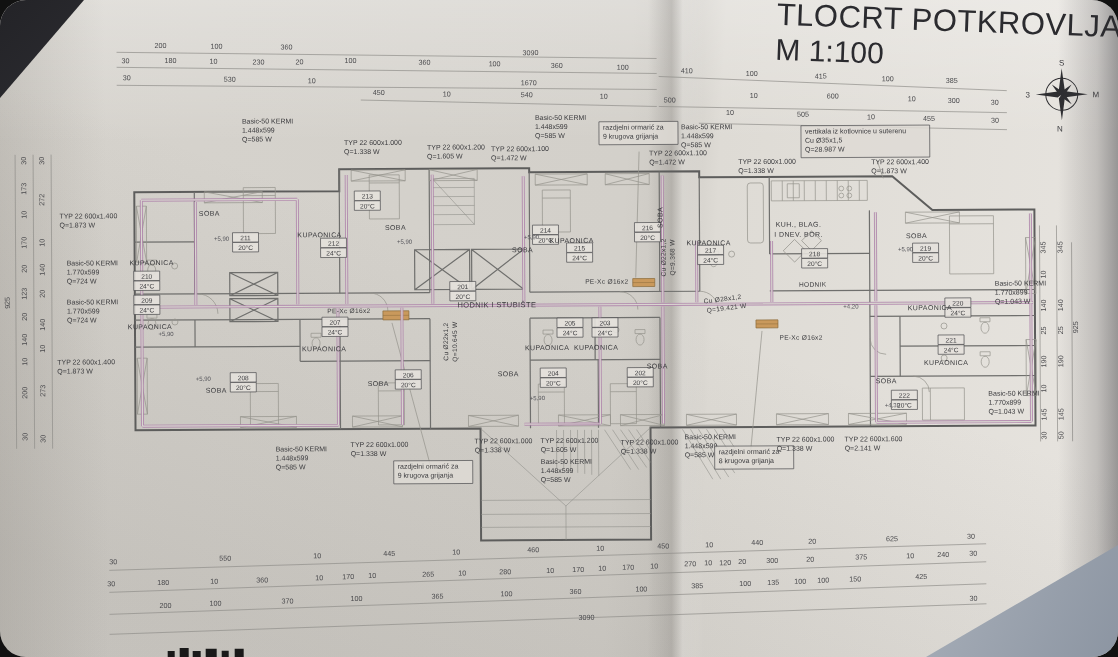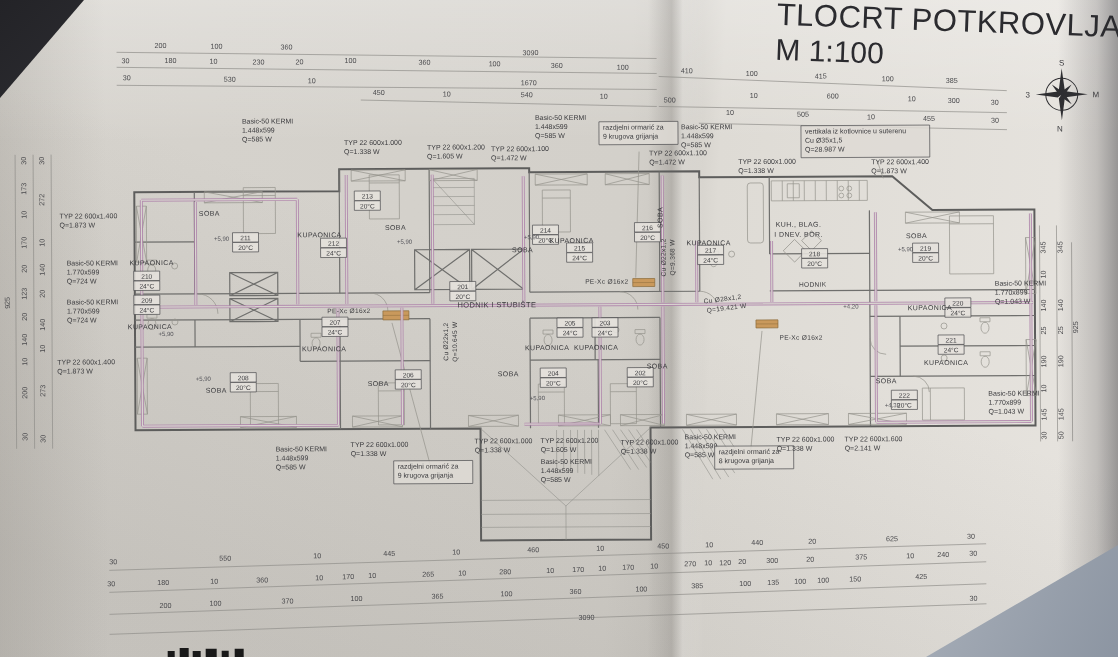--- a/index.html
+++ b/index.html
@@ -1,17 +1,17 @@
 <!DOCTYPE html>
 <html><head>
 <meta charset="utf-8">
 <style>
   html,body{margin:0;padding:0;background:#111;}
   .photo{position:relative;width:1118px;height:657px;background:#202023;overflow:hidden;
-         font-family:"Liberation Sans",sans-serif;}
+         font-family:"Liberation Sans",sans-serif;border-radius:26px;}
   .paper{position:absolute;left:-6px;top:-8px;width:1132px;height:676px;
          background:
            linear-gradient(to right, rgba(110,105,98,.20) 0%, rgba(0,0,0,0) 10%),
            linear-gradient(200deg, rgba(0,0,0,0) 45%, rgba(95,92,88,.14) 88%),
            linear-gradient(to bottom, rgba(255,255,255,.30) 0%, rgba(0,0,0,0) 22%),
            linear-gradient(93deg,#d6d3cd 0%,#d3d0ca 55%,#cdcac4 59%,#dedbd5 63%,#e7e4df 100%);
          transform:rotate(-0.35deg);}
   .fold-center{position:absolute;left:648px;top:0;width:56px;height:657px;
          background:linear-gradient(to right, rgba(0,0,0,0) 0%, rgba(70,66,62,.18) 42%, rgba(255,255,255,.14) 62%, rgba(0,0,0,0) 100%);}
   .fold-right{position:absolute;left:1058px;top:0;width:60px;height:657px;

